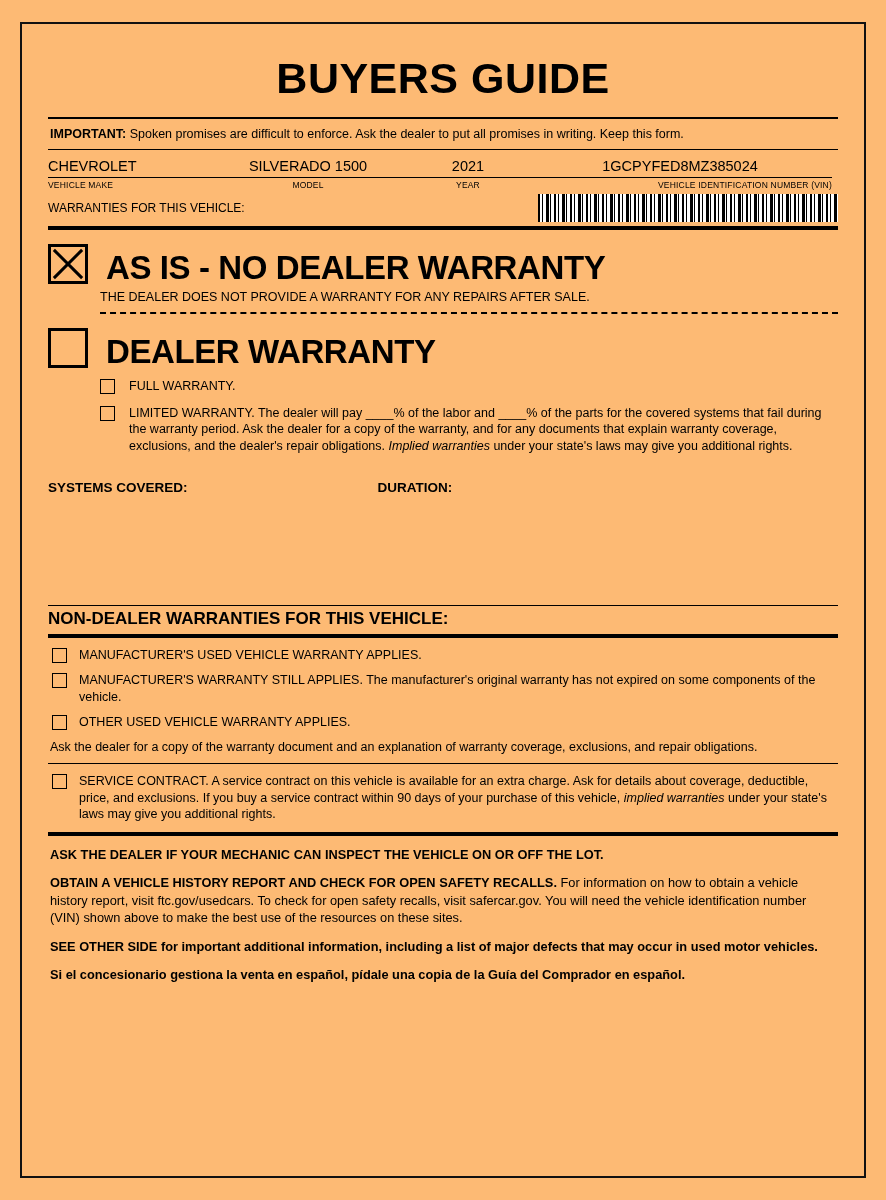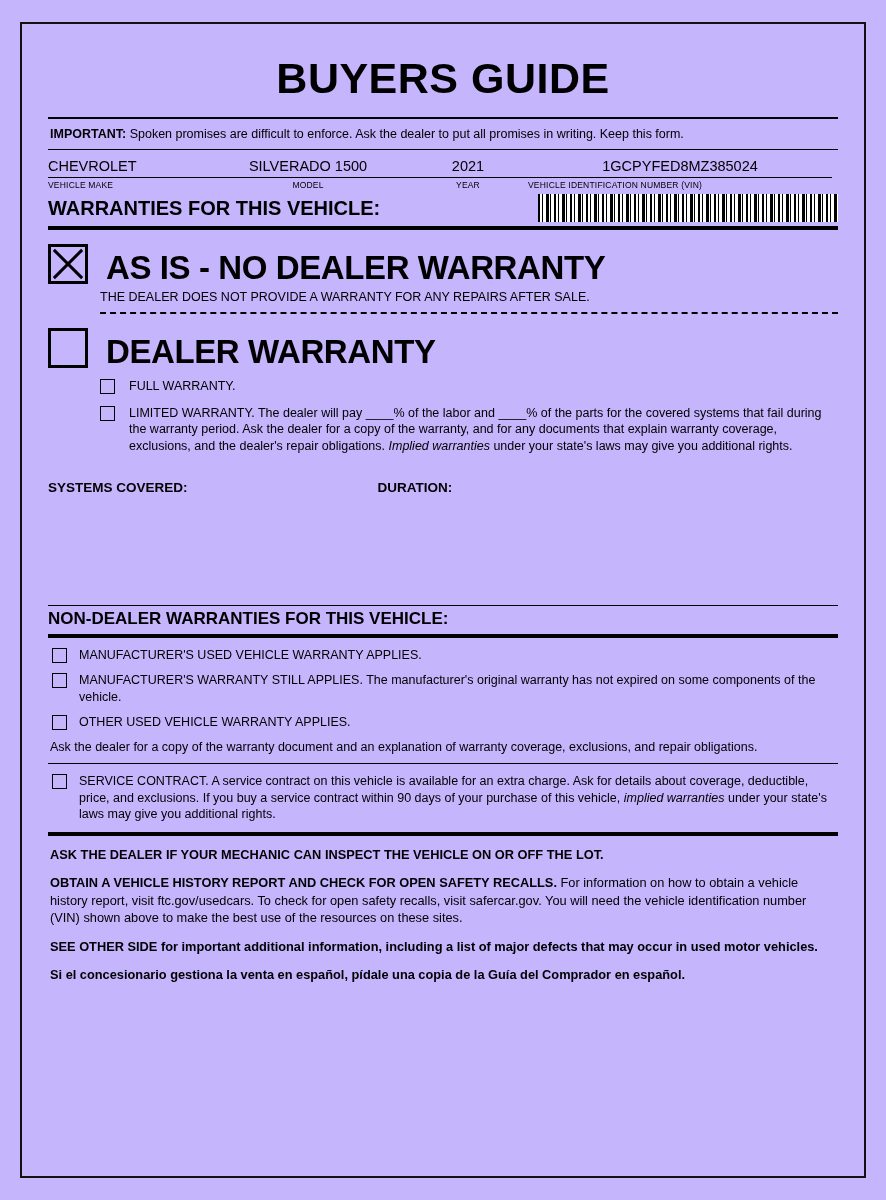--- a/index.html
+++ b/index.html
@@ -11,21 +11,21 @@
     width: 886px;
     height: 1200px;
     font-family: "Liberation Sans", sans-serif;
     color: #000;
     -webkit-font-smoothing: antialiased;
   }
   .page {
     position: relative;
     width: 886px;
     height: 1200px;
-    background: #c4b5fd;
+    background: #fdba74;
     box-sizing: border-box;
     padding: 22px 20px;
   }
   .sheet {
     position: relative;
     width: 100%;
     height: 100%;
     border: 2px solid #111;
     box-sizing: border-box;
     padding: 18px 26px 10px 26px;
@@ -70,34 +70,34 @@
     letter-spacing: 0.2px;
     margin-top: 2px;
     white-space: nowrap;
   }
   .c-make  { width: 160px; text-align: left; }
   .c-make .veh-lab { text-align: left; }
   .c-model { width: 200px; }
   .c-year  { width: 120px; }
   .c-vin   { flex: 1; text-align: right; padding-right: 6px;}
   .c-vin .veh-val { text-align: center; }
-  .c-vin .veh-lab { text-align: left; }
+  .c-vin .veh-lab { text-align: right; }
 
   .veh-underline { border-top: 1px solid #000; margin-top: 2px; }
 
   
   .warr-head {
     display: flex;
     align-items: center;
     justify-content: space-between;
     padding: 4px 0 4px 0;
   }
   .warr-head-txt {
-    font-size: 20px;
-    font-weight: bold;
+    font-size: 12px;
+    font-weight: normal;
     text-align: right;
   }
   .barcode {
     width: 300px;
     height: 28px;
     background-image:
       repeating-linear-gradient(to right,
         #000 0px, #000 2px, #fff 2px, #fff 4px,
         #000 4px, #000 5px, #fff 5px, #fff 8px,
         #000 8px, #000 11px, #fff 11px, #fff 12px,

